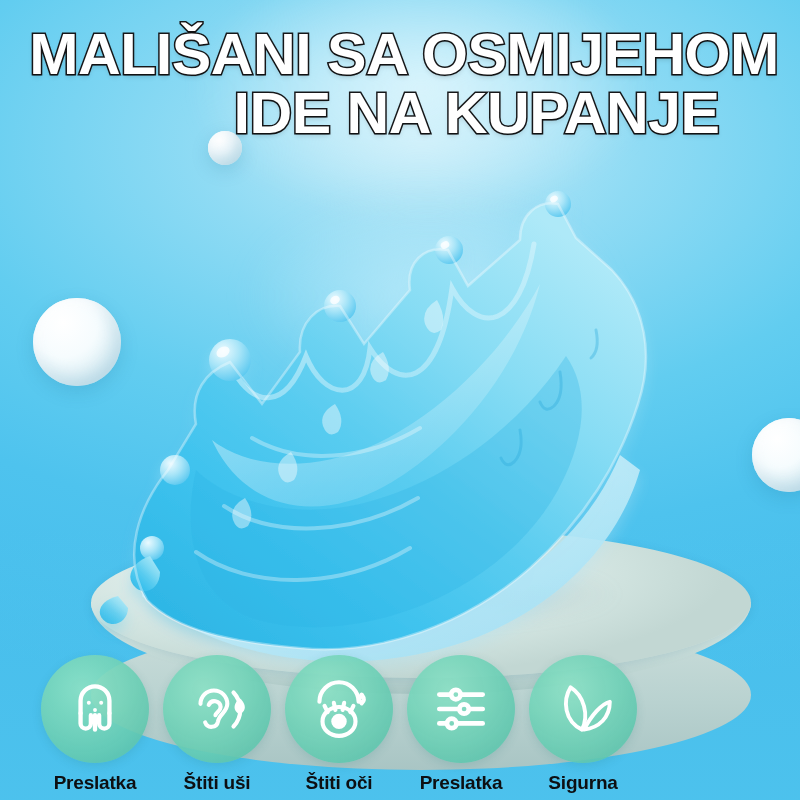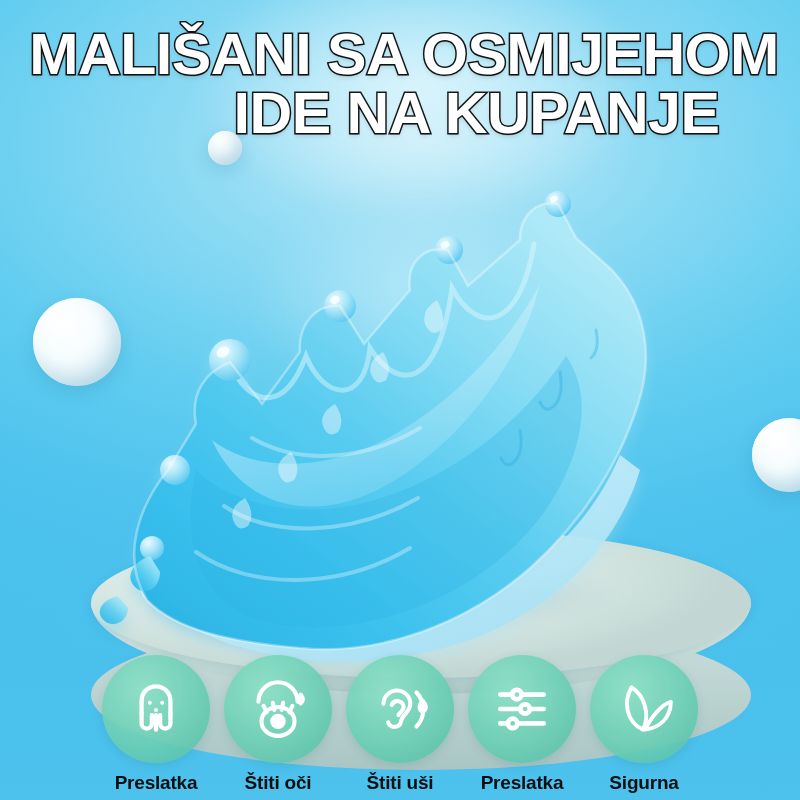--- a/index.html
+++ b/index.html
@@ -151,21 +151,21 @@
   .hl-line-1 { padding-left: 8px; }
   .hl-line-2 { padding-left: 150px; }
 
   
   #features {
     position: absolute;
     left: 0;
     bottom: 6px;
     width: 800px;
     display: flex;
-    justify-content: center;
+    justify-content: flex-start;
     padding: 0 34px;
     box-sizing: border-box;
     z-index: 30;
   }
   .feature {
     width: 122px;
     display: flex;
     flex-direction: column;
     align-items: center;
   }
@@ -385,40 +385,40 @@
           <circle cx="38" cy="26" r="1.9" fill="#ffffff" stroke="none"></circle>
           <circle cx="32" cy="33" r="1.9" fill="#ffffff" stroke="none"></circle>
         </svg>
       </div>
       <div class="feature-label">Preslatka</div>
     </div>
 
     <div class="feature">
       <div class="feature-badge">
         <svg viewBox="0 0 64 64" fill="none" stroke="#ffffff" stroke-width="4" stroke-linecap="round" stroke-linejoin="round">
+          <path d="M16 27 a13 13 0 0 1 26 0 c0 8 -8 10 -9 17 a6.5 6.5 0 0 1 -12.5 1"></path>
+          <path d="M24 28 a6 6 0 0 1 11.5 2 c0 4 -4 5 -5 8"></path>
+          <path d="M48 16 a24 24 0 0 1 0 33"></path>
+          <path d="M54 24 c4 5 4 8 0 11 c-4 -3 -4 -6 0 -11 Z"></path>
+        </svg>
+      </div>
+      <div class="feature-label">Štiti uši</div>
+    </div>
+
+    <div class="feature">
+      <div class="feature-badge">
+        <svg viewBox="0 0 64 64" fill="none" stroke="#ffffff" stroke-width="4" stroke-linecap="round" stroke-linejoin="round">
           <path d="M13 25 a19 19 0 0 1 38 0"></path>
           <path d="M18 29 l3 6 M27 26 l1.5 7 M37 26 l-1.5 7 M46 29 l-3 6"></path>
           <path d="M32 38 m-16 6 a16 14 0 0 1 32 0 a16 14 0 0 1 -32 0 Z"></path>
           <circle cx="32" cy="44" r="7.5" fill="#ffffff" stroke="none"></circle>
           <path d="M54 18 c3 4 3 6 0 8.5 c-3 -2.5 -3 -4.5 0 -8.5 Z"></path>
         </svg>
       </div>
       <div class="feature-label">Štiti oči</div>
-    </div>
-
-    <div class="feature">
-      <div class="feature-badge">
-        <svg viewBox="0 0 64 64" fill="none" stroke="#ffffff" stroke-width="4" stroke-linecap="round" stroke-linejoin="round">
-          <path d="M16 27 a13 13 0 0 1 26 0 c0 8 -8 10 -9 17 a6.5 6.5 0 0 1 -12.5 1"></path>
-          <path d="M24 28 a6 6 0 0 1 11.5 2 c0 4 -4 5 -5 8"></path>
-          <path d="M48 16 a24 24 0 0 1 0 33"></path>
-          <path d="M54 24 c4 5 4 8 0 11 c-4 -3 -4 -6 0 -11 Z"></path>
-        </svg>
-      </div>
-      <div class="feature-label">Štiti uši</div>
     </div>
 
     <div class="feature">
       <div class="feature-badge">
         <svg viewBox="0 0 64 64" fill="none" stroke="#ffffff" stroke-width="4.6" stroke-linecap="round">
           <path d="M11 18 H22 M32 18 H53"></path>
           <circle cx="27" cy="18" r="4.6"></circle>
           <path d="M11 32 H30 M40 32 H53"></path>
           <circle cx="35" cy="32" r="4.6"></circle>
           <path d="M11 46 H18 M28 46 H53"></path>

